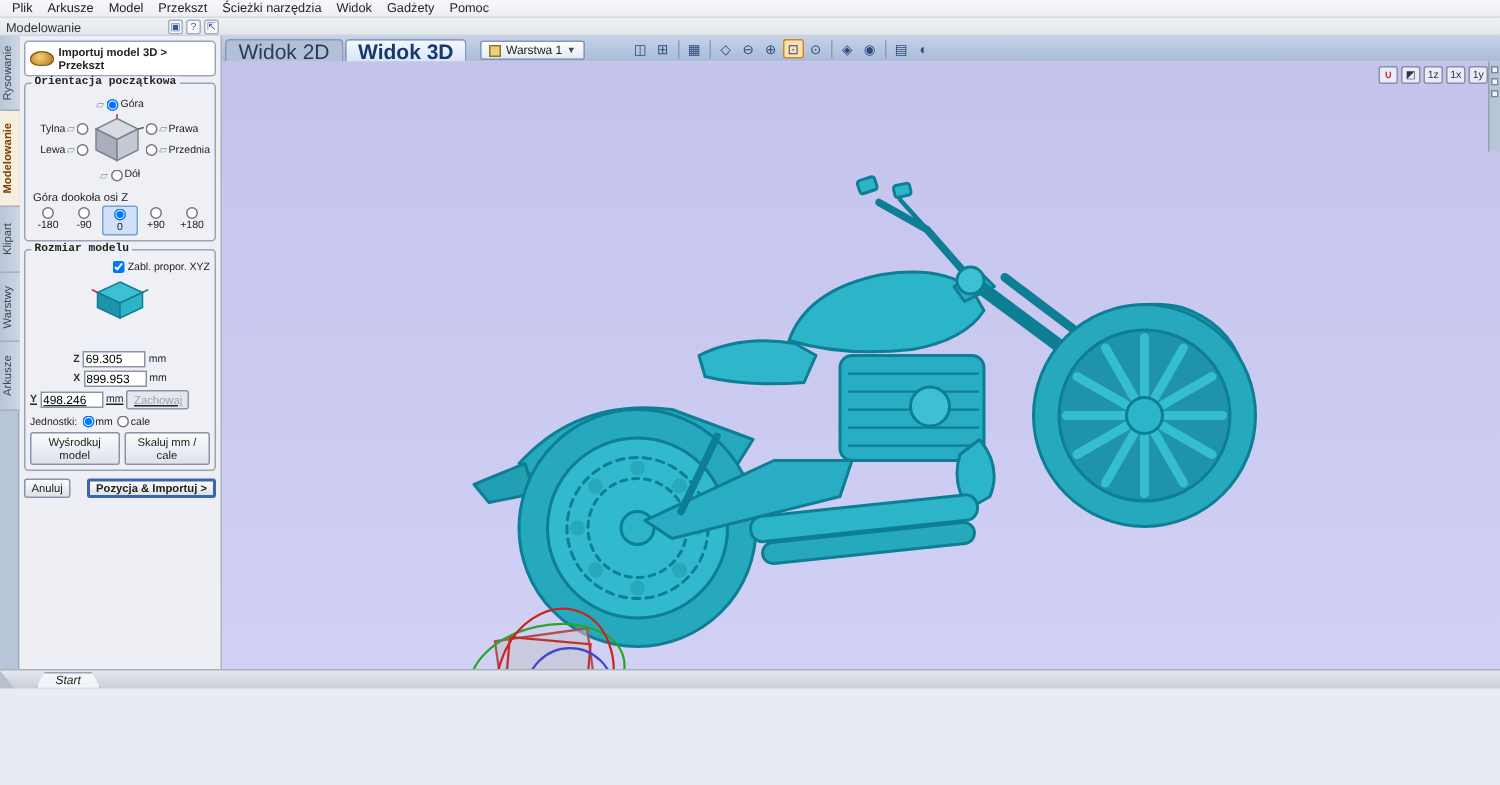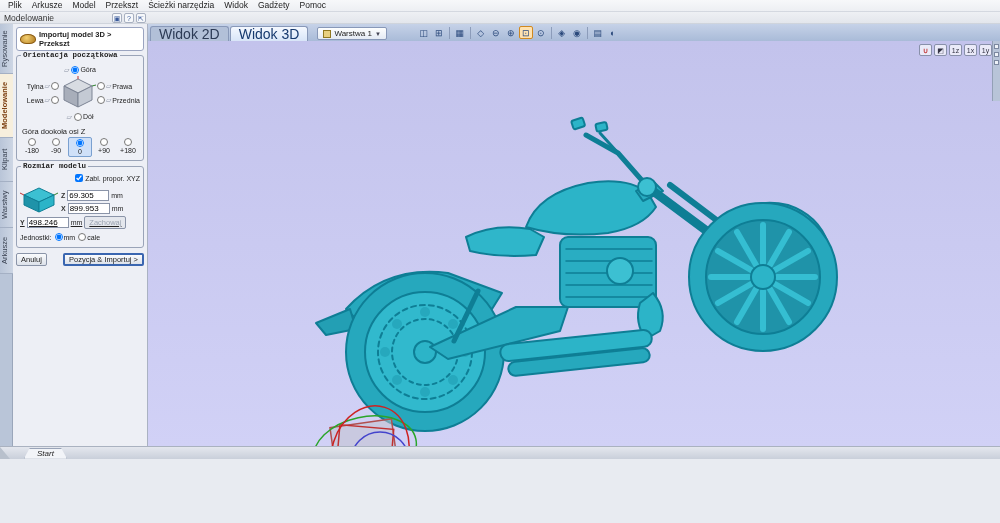--- a/index.html
+++ b/index.html
@@ -46,41 +46,41 @@
   .o-opt input { width:8px; height:8px; margin:0; }
   .slab { color:#8a92a2; font-size:7px; }
   .rot-label { text-align:left; font-size:7.5px; margin:4px 0 1px 2px; }
   .rot-grid { display:grid; grid-template-columns:repeat(5,1fr); text-align:center; }
   .rot-cell { display:flex; flex-direction:column; align-items:center; font-size:7px; padding:1px 0; }
   .rot-cell input { width:8px; height:8px; margin:0 0 1px 0; }
   .rot-cell.sel { background:#cfe0f8; border:1px solid #7aa0d0; border-radius:2px; }
 
   .chk-row { display:flex; align-items:center; gap:2px; justify-content:flex-end; font-size:7px; margin-bottom:2px; }
   .chk-row input { width:8px; height:8px; margin:0; }
-  .size-mid { display:flex; gap:3px; align-items:flex-end; }
+  .size-mid { display:flex; gap:20px; align-items:center;flex-direction:column; }
   .fields { display:flex; flex-direction:column; gap:2px; flex:1; }
   .f-row { display:flex; align-items:center; gap:2px; font-size:7px; }
   .f-row input[type=text] { width:42px; height:11px; font-size:8px; border:1px solid #8a94a8; padding:0 1px;
     background:#fff; font-family:"Liberation Sans",sans-serif; }
   .axis { font-weight:bold; font-size:7px; color:#333; }
   .btn { background:linear-gradient(#fafbfd,#dde2ea); border:1px solid #8a94a8; border-radius:2px;
     font-size:7.5px; padding:1px 4px; font-family:"Liberation Sans",sans-serif; color:#222; }
   .btn.disabled { color:#9aa2b0; background:#e4e7ed; }
   .units-row { display:flex; align-items:center; gap:3px; font-size:7px; margin:4px 0 3px 0; }
   .units-row input { width:8px; height:8px; margin:0; }
   .two-btn { display:flex; gap:3px; justify-content:space-between; }
   .actions { display:flex; justify-content:space-between; margin-top:4px; }
-  .btn.primary { border:2px solid #3a66b0; font-weight:normal; padding:0 4px; }
+  .btn.primary { border:2px solid #3a66b0; font-weight:bold; padding:0 4px; }
 
   
   #vcol { flex:1; display:flex; flex-direction:column; position:relative; }
   #tabbar { height:17px; background:linear-gradient(#c6d2e8,#a9bbd8); display:flex; align-items:flex-end; padding-left:2px; }
   .vtab2 { height:15px; display:flex; align-items:center; padding:0 8px; font-size:14px;
     border:1px solid #8898b8; border-bottom:none; border-radius:3px 3px 0 0; background:#b2c0d8; color:#2c3a55; margin-right:1px; }
-  .vtab2.active { background:linear-gradient(#f4f8ff,#d8e5f8); font-weight:normal; color:#16396e; }
+  .vtab2.active { background:linear-gradient(#f4f8ff,#d8e5f8); font-weight:bold; color:#16396e; }
   .layer-chip { height:13px; display:flex; align-items:center; gap:3px; margin:0 0 1px 8px; padding:0 5px;
     background:linear-gradient(#fdfefe,#e4eaf4); border:1px solid #8898b8; border-radius:2px; font-size:8px; }
   .layer-sw { width:8px; height:8px; background:#e8d080; border:1px solid #907820; }
   .caret { font-size:6px; color:#445; }
   .tb-icons { display:flex; align-items:center; gap:1px; margin:0 0 2px 30px; }
   .tb-ic { width:14px; height:13px; font-size:9px; line-height:12px; text-align:center; color:#2c4a7c;
     border:1px solid transparent; border-radius:2px; }
   .tb-ic.hl { border:1px solid #d08820; background:#ffe2b0; }
   .tb-sep { width:1px; height:12px; background:#8c9cba; margin:0 2px; }
 
@@ -265,20 +265,24 @@
         <label class="o-opt">
           <input type="radio" name="unit" checked="" style="">
           <span>mm</span>
         </label>
         <label class="o-opt">
           <input type="radio" name="unit" style="">
           <span>cale</span>
         </label>
       </div>
 
+      <div class="two-btn">
+        <button class="btn">Wyśrodkuj model</button>
+        <button class="btn">Skaluj mm / cale</button>
+      </div>
     </div>
 
     <div class="actions">
       <button class="btn">Anuluj</button>
       <button class="btn primary">Pozycja &amp; Importuj &gt;</button>
     </div>
   </div>
 
   <div id="vcol">
     <div id="tabbar">

